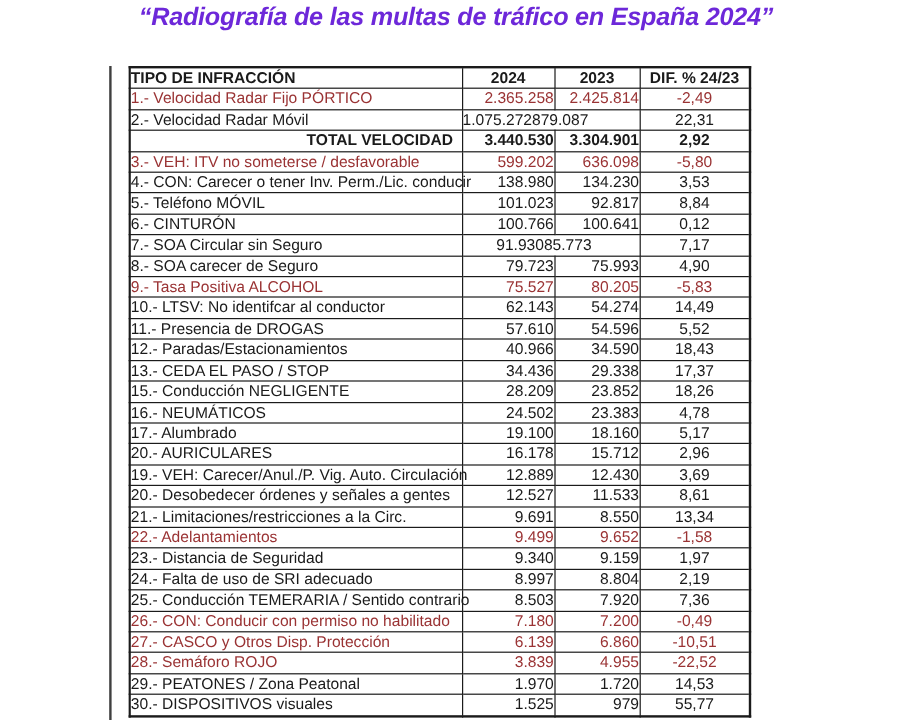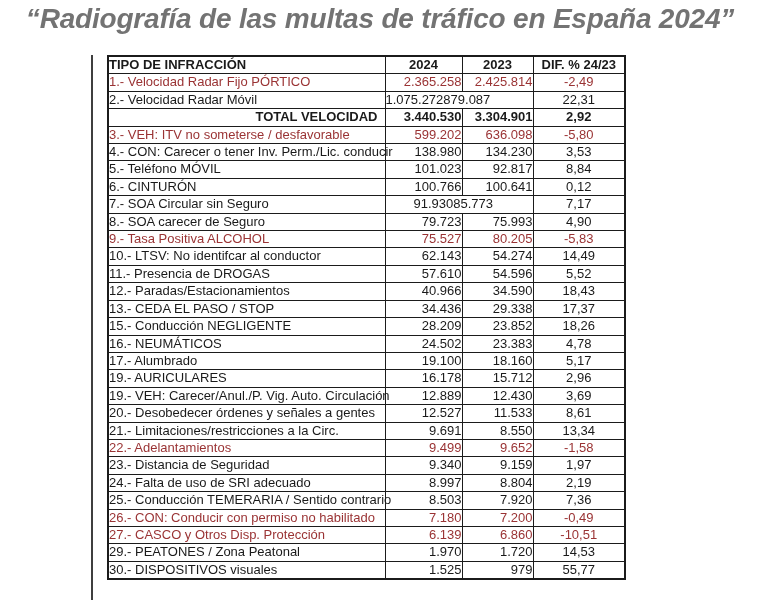--- a/index.html
+++ b/index.html
@@ -16,25 +16,25 @@
     color:var(--ink);
     overflow:hidden;
     position:relative;
   }
   .title{
     position:absolute;
     top:3px;left:0;
     width:760px;
     margin:0;
     text-align:center;
-    font-size:28px;
+    font-size:21px;
     font-weight:bold;
     font-style:italic;
     letter-spacing:-0.2px;
-    color:#737373;
+    color:#6d28d9;
   }
   .margin-line{
     position:absolute;
     left:91px;top:55px;
     width:2px;height:545px;
     background:#3f3f3f;
   }
   .table-wrap{
     position:absolute;
     left:107px;top:55px;
@@ -190,21 +190,21 @@
           <td class="cell-2023">23.383</td>
           <td class="cell-dif">4,78</td>
         </tr>
         <tr>
           <td class="cell-label">17.- Alumbrado</td>
           <td class="cell-2024">19.100</td>
           <td class="cell-2023">18.160</td>
           <td class="cell-dif">5,17</td>
         </tr>
         <tr>
-          <td class="cell-label">19.- AURICULARES</td>
+          <td class="cell-label">20.- AURICULARES</td>
           <td class="cell-2024">16.178</td>
           <td class="cell-2023">15.712</td>
           <td class="cell-dif">2,96</td>
         </tr>
         <tr>
           <td class="cell-label">19.- VEH: Carecer/Anul./P. Vig. Auto. Circulación</td>
           <td class="cell-2024">12.889</td>
           <td class="cell-2023">12.430</td>
           <td class="cell-dif">3,69</td>
         </tr>
@@ -249,20 +249,26 @@
           <td class="cell-2024">7.180</td>
           <td class="cell-2023">7.200</td>
           <td class="cell-dif">-0,49</td>
         </tr>
         <tr class="red">
           <td class="cell-label">27.- CASCO y Otros Disp. Protección</td>
           <td class="cell-2024">6.139</td>
           <td class="cell-2023">6.860</td>
           <td class="cell-dif">-10,51</td>
         </tr>
+        <tr class="red">
+          <td class="cell-label">28.- Semáforo ROJO</td>
+          <td class="cell-2024">3.839</td>
+          <td class="cell-2023">4.955</td>
+          <td class="cell-dif">-22,52</td>
+        </tr>
         <tr>
           <td class="cell-label">29.- PEATONES / Zona Peatonal</td>
           <td class="cell-2024">1.970</td>
           <td class="cell-2023">1.720</td>
           <td class="cell-dif">14,53</td>
         </tr>
         <tr>
           <td class="cell-label">30.- DISPOSITIVOS visuales</td>
           <td class="cell-2024">1.525</td>
           <td class="cell-2023">979</td>

